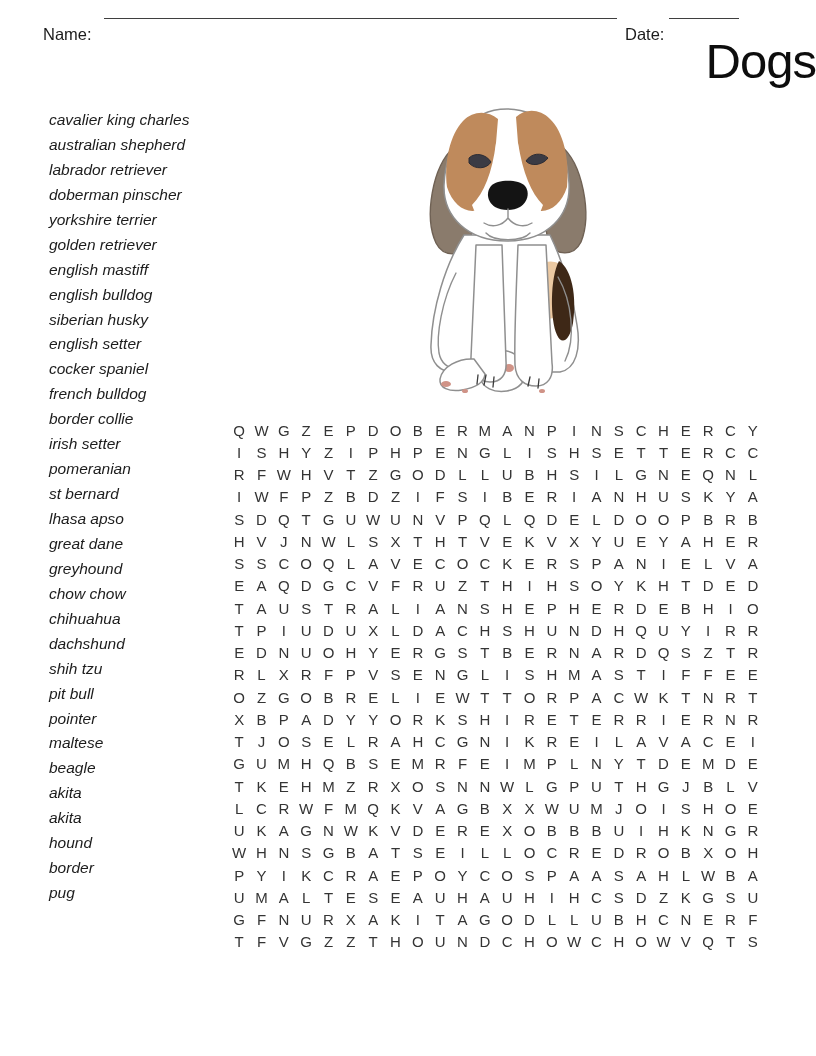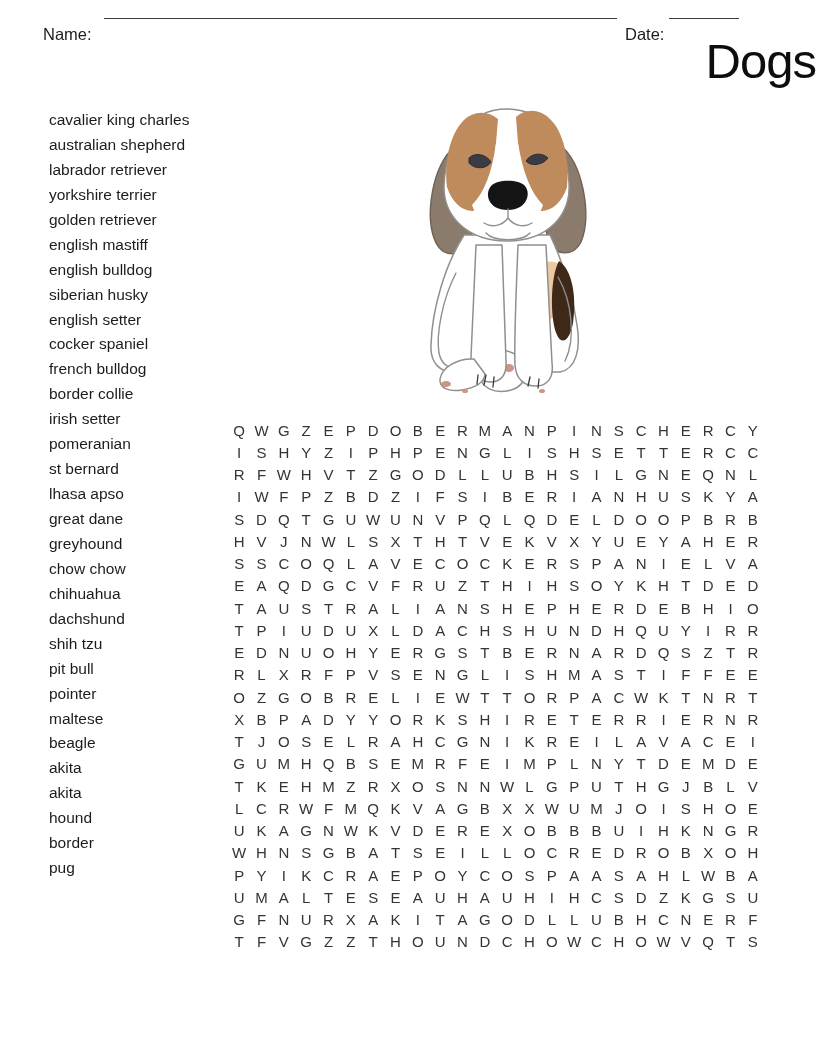--- a/index.html
+++ b/index.html
@@ -23,20 +23,21 @@
     position:absolute; top:33px; left:0; width:100%;
     text-align:right; font-size:49px; color:#0d0d0d;
     letter-spacing:-1px;
   }
 
   
   .word-list {
     position:absolute; left:49px; top:108px; width:180px;
     font-size:15.5px; line-height:24.94px; color:#1c1c1c;
     white-space:nowrap;
+    font-style:italic;
   }
 
   
   .grid {
     position:absolute; left:228px; top:419px; width:536px; height:534px;
     display:grid;
     grid-template-columns:repeat(24,1fr);
     grid-template-rows:repeat(24,1fr);
   }
   .grid .cell {
@@ -66,20 +67,21 @@
 <div class="blank-line" id="name-line"></div>
 <span class="hdr-label" id="date-label">Date:</span>
 <div class="blank-line" id="date-line"></div>
 
 <div class="title">Dogs</div>
 
 <div class="word-list" id="word-list">
     <div>cavalier king charles</div>
     <div>australian shepherd</div>
     <div>labrador retriever</div>
+    <div>doberman pinscher</div>
     <div>yorkshire terrier</div>
     <div>golden retriever</div>
     <div>english mastiff</div>
     <div>english bulldog</div>
     <div>siberian husky</div>
     <div>english setter</div>
     <div>cocker spaniel</div>
     <div>french bulldog</div>
     <div>border collie</div>
     <div>irish setter</div>

